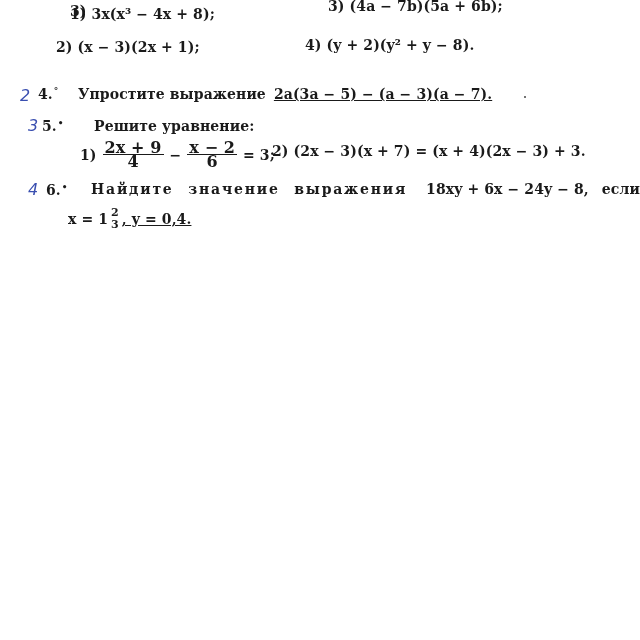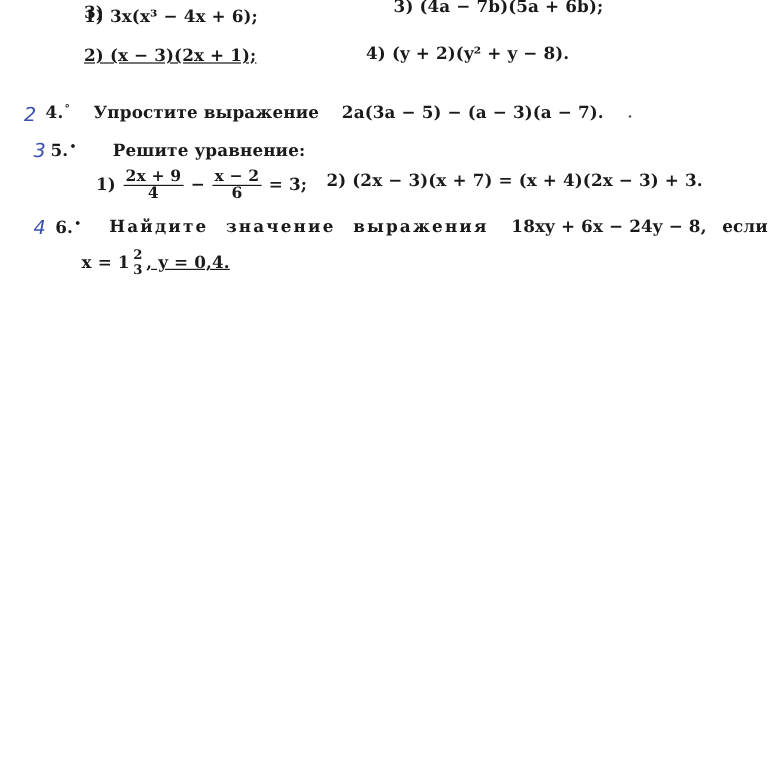--- a/index.html
+++ b/index.html
@@ -27,21 +27,21 @@
       font-family: "DejaVu Sans", sans-serif;
       color: #3a4fb0;
       font-size: 16px;
       font-weight: normal;
       font-style: italic;
     }
     .frac {
       display: inline-block;
       vertical-align: middle;
       text-align: center;
-      font-size: 13px;
+      font-size: 16px;
       line-height: 13px;
       margin: 0 1px;
     }
     .frac .top {
       display: block;
       border-bottom: 1.3px solid #1a1a1a;
       padding: 0 2px;
     }
     .frac .bot { display: block; padding: 0 2px; }
     .frac.small { font-size: 11px; line-height: 12px; }
@@ -60,40 +60,40 @@
 <div class="abs row-text" style="left:70px; top:3px;">
   <span>3)</span>
 </div>
 <div class="abs row-text math" style="left:328px; top:-2px;">
   <span>3)</span>
   <span>(4a − 7b)(5a + 6b);</span>
 </div>
 
 <div class="abs row-text math" style="left:70px; top:6px;">
   <span>1)</span>
-  <span>3x(x³ − 4x + 6);</span>
+  <span>3x(x³ − 4x + 8);</span>
 </div>
 
-<div class="abs row-text math" style="left:70px; top:39px;text-decoration:underline;">
+<div class="abs row-text math" style="left:56px; top:39px;">
   <span>2)</span>
   <span>(x − 3)(2x + 1);</span>
 </div>
 
 <div class="abs row-text math" style="left:305px; top:37px;">
   <span>4)</span>
   <span>(y + 2)(y² + y − 8).</span>
 </div>
 
 <div class="abs hand" style="left:20px; top:86px;">2</div>
 <div class="abs row-text" style="left:38px; top:86px;">
   <span>4.</span><span class="marker">°</span>
 </div>
 <div class="abs row-text" style="left:78px; top:86px;">
   <span>Упростите выражение</span>
-  <span class="math" style="margin-left:14px;">2a(3a − 5) − (a − 3)(a − 7).</span>
+  <span class="math" style="margin-left:3px;text-decoration:underline;">2a(3a − 5) − (a − 3)(a − 7).</span>
 </div>
 <div class="dot-speck" style="left:524px; top:96px;"></div>
 
 <div class="abs hand" style="left:28px; top:116px;">3</div>
 <div class="abs row-text" style="left:42px; top:118px;">
   <span>5.</span><span class="marker">•</span>
 </div>
 <div class="abs row-text" style="left:94px; top:118px;">Решите уравнение:</div>
 
 <div class="abs row-text math" style="left:80px; top:141px; font-size:14px;">

